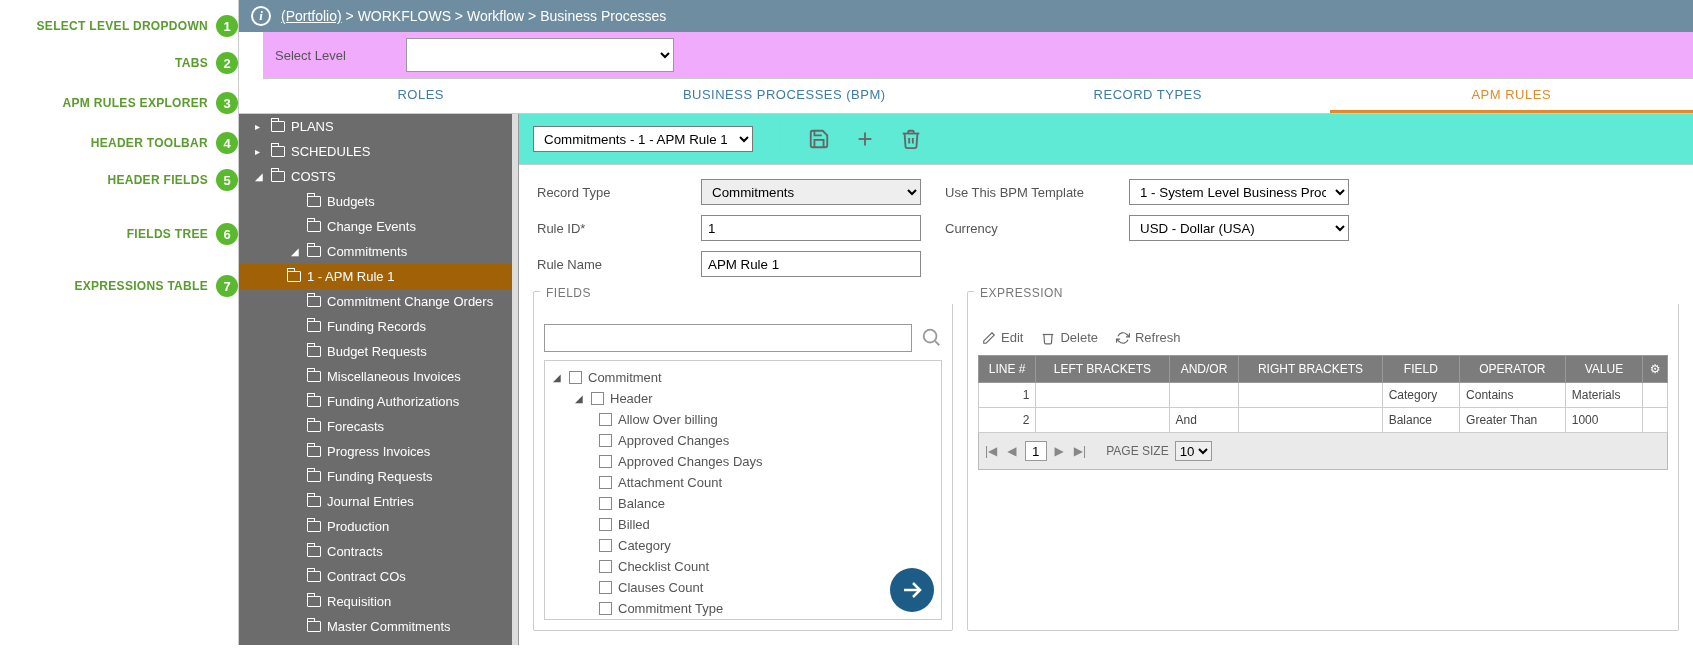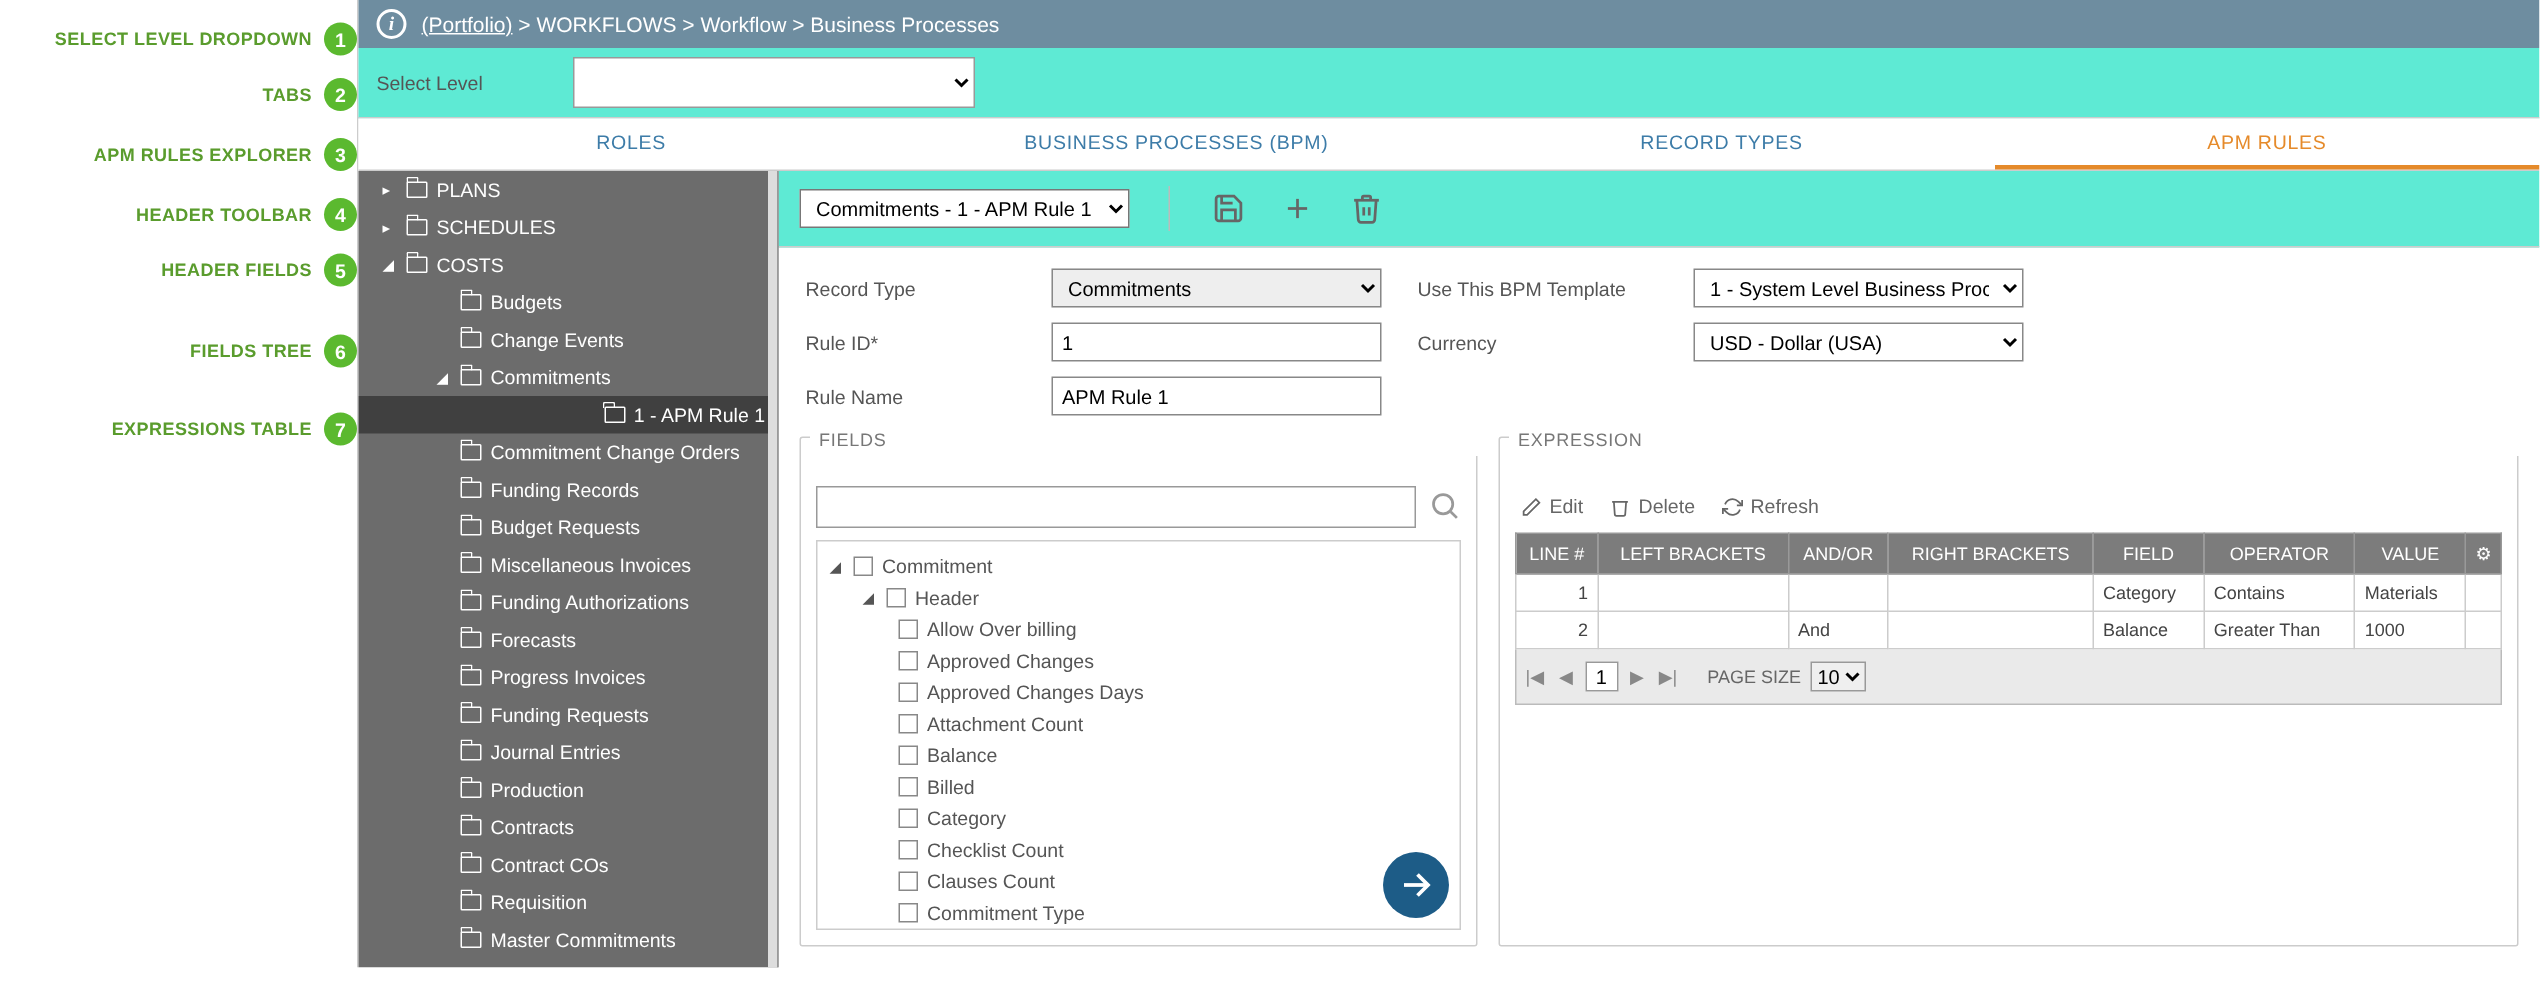--- a/index.html
+++ b/index.html
@@ -10,53 +10,53 @@
 .callout { display: flex; align-items: center; justify-content: flex-end; height: 24px; margin-bottom: 13px; }
 .callout-label { color: #5a9c2d; font-size: 12px; font-weight: 600; letter-spacing: 0.3px; margin-right: 8px; }
 .callout-badge { width: 22px; height: 22px; border-radius: 50%; background: #5bb92f; color: #fff; display: flex; align-items: center; justify-content: center; font-weight: bold; font-size: 13px; }
 
 .main { flex: 1; border-left: 1px solid #ccc; }
 .breadcrumb-bar { background: #6e8da0; color: #fff; padding: 6px 12px; display: flex; align-items: center; gap: 10px; }
 .info-icon { width: 20px; height: 20px; border: 2px solid #fff; border-radius: 50%; display: flex; align-items: center; justify-content: center; font-style: italic; font-weight: bold; font-family: Georgia, serif; }
 .breadcrumb { font-size: 14px; }
 .breadcrumb a { color: #fff; text-decoration: underline; }
 
-.select-level-bar { background: #5eead4; border-bottom: 1px solid #ccc; padding: 6px 12px; display: flex; align-items: center; gap: 60px; }
+.select-level-bar { background: #f0abfc; border-bottom: 1px solid #ccc; padding: 6px 12px; display: flex; align-items: center; gap: 60px; margin-left: 24px; }
 .select-level-bar label { color: #555; }
 .select-level-bar select { width: 268px; height: 24px; border: 1px solid #999; background: #fff; padding: 16px 4px; }
 
 .tabs { display: flex; border-bottom: 1px solid #ccc; background: #fff; }
 .tab { flex: 1; text-align: center; padding: 8px 0; font-size: 13px; color: #3d7ca8; cursor: pointer; letter-spacing: 0.5px; }
 .tab.active { color: #e58a2a; border-bottom: 3px solid #e58a2a; }
 
 .work-area { display: flex; min-height: 530px; }
 .explorer { width: 280px; background: #6c6c6c; color: #fff; font-size: 13px; overflow-y: auto; border-right: 1px solid #999; position: relative; }
 .explorer-handle { position: absolute; right: 0; top: 0; width: 6px; height: 100%; background: #ddd; cursor: col-resize; }
 .tree-node { padding: 5px 8px 5px 16px; display: flex; align-items: center; gap: 6px; cursor: pointer; }
 .tree-node.l1 { padding-left: 28px; margin-left: 40px; }
 .tree-node.l2 { padding-left: 48px; }
-.tree-node.selected { background: #404040; justify-content: flex-end; }
+.tree-node.selected { background: #a16207; }
 .tree-caret { width: 10px; color: #fff; font-size: 10px; }
 .tree-folder { width: 14px; height: 11px; border: 1.5px solid #fff; border-radius: 1px; position: relative; display: inline-block; }
 .tree-folder::before { content: ''; position: absolute; top: -4px; left: -1.5px; width: 6px; height: 3px; border: 1.5px solid #fff; border-bottom: none; border-radius: 1px 1px 0 0; }
 
 .editor { flex: 1; display: flex; flex-direction: column; }
 .editor-toolbar { background: #5eead4; border-bottom: 1px solid #ccc; padding: 10px 14px; display: flex; align-items: center; gap: 20px; }
 .rule-picker { width: 220px; height: 26px; border: 1px solid #777; background: #fff; padding: 0 6px; }
 .toolsep { width: 1px; height: 30px; background: #bbb; margin: 0 6px; }
 .tool-btn { width: 26px; height: 26px; display: flex; align-items: center; justify-content: center; cursor: pointer; color: #666; }
 .tool-btn svg { width: 22px; height: 22px; }
 
 .header-fields { padding: 14px 18px; display: grid; grid-template-columns: 140px 220px 160px 220px; column-gap: 24px; row-gap: 10px; align-items: center; color: #555; }
 .header-fields input, .header-fields select { height: 26px; border: 1px solid #888; padding: 0 6px; width: 100%; background: #fff; }
 .header-fields select.readonly { background: #eee; }
 
 .panels { display: flex; gap: 14px; padding: 0 14px 14px 14px; flex: 1; }
 .panel { border: 1px solid #ccc; border-radius: 2px; display: flex; flex-direction: column; background: #fff; }
-.panel-fields { width: 452px; }
+.panel-fields { width: 420px; }
 .panel-expr { flex: 1; }
 .panel-title { font-size: 12px; color: #777; letter-spacing: 0.5px; padding: 4px 6px; position: relative; top: -10px; left: 6px; background: #fff; display: inline-block; }
 .panel-body { padding: 10px; flex: 1; display: flex; flex-direction: column; position: relative; }
 
 .search-row { display: flex; align-items: center; gap: 8px; margin-bottom: 8px; }
 .search-row input { flex: 1; height: 28px; border: 1px solid #999; padding: 0 6px; }
 .searchicon { color: #999; }
 .field-tree { border: 1px solid #ccc; flex: 1; overflow-y: auto; padding: 6px; font-size: 13px; color: #555; max-height: 260px; position: relative; }
 .ft-node { padding: 3px 2px; display: flex; align-items: center; gap: 6px; }
 .ft-node .cb { width: 13px; height: 13px; border: 1px solid #888; display: inline-block; }

